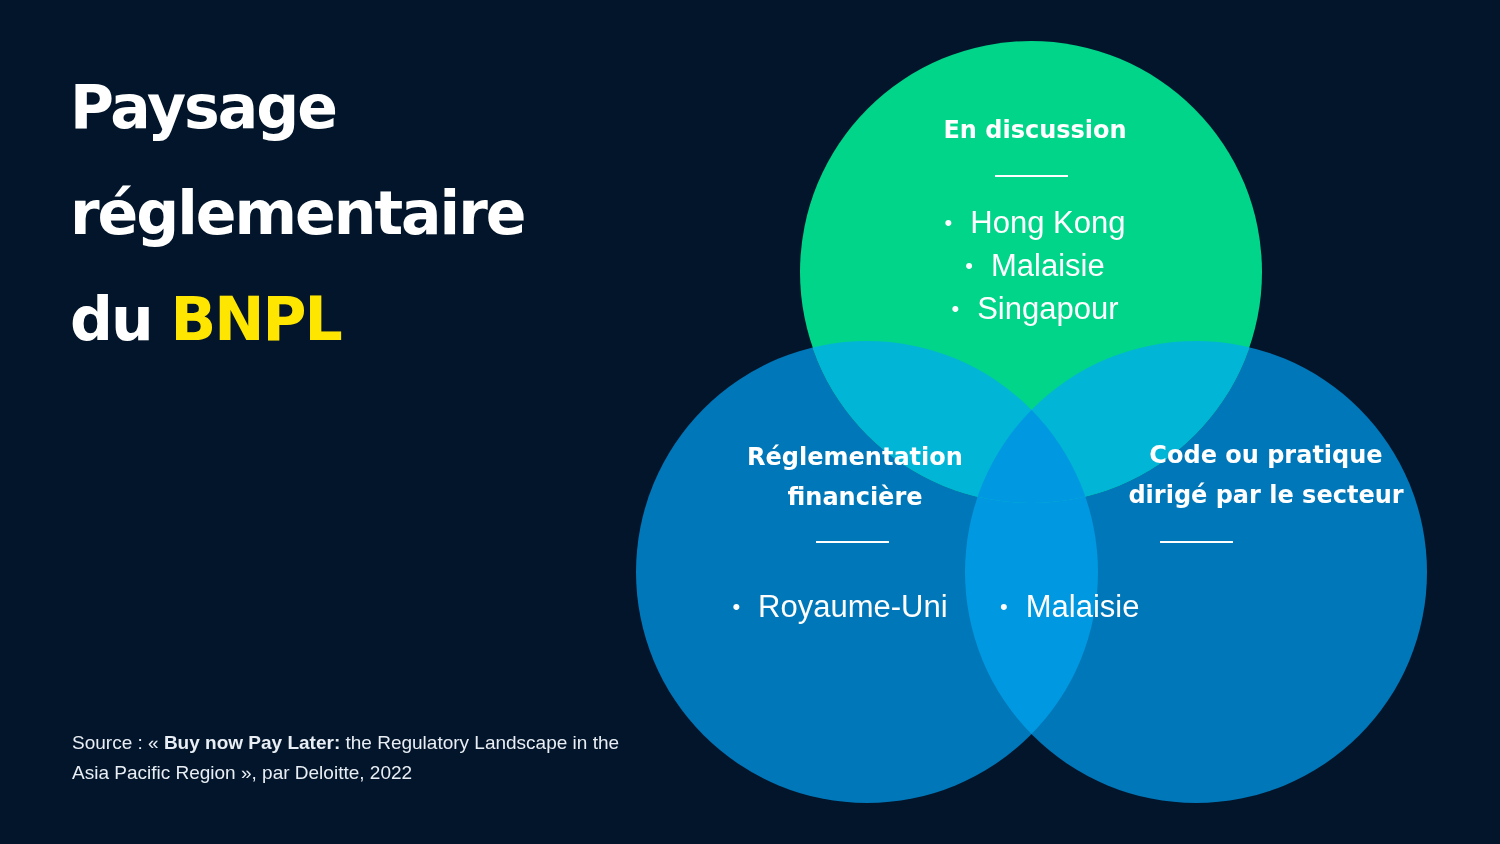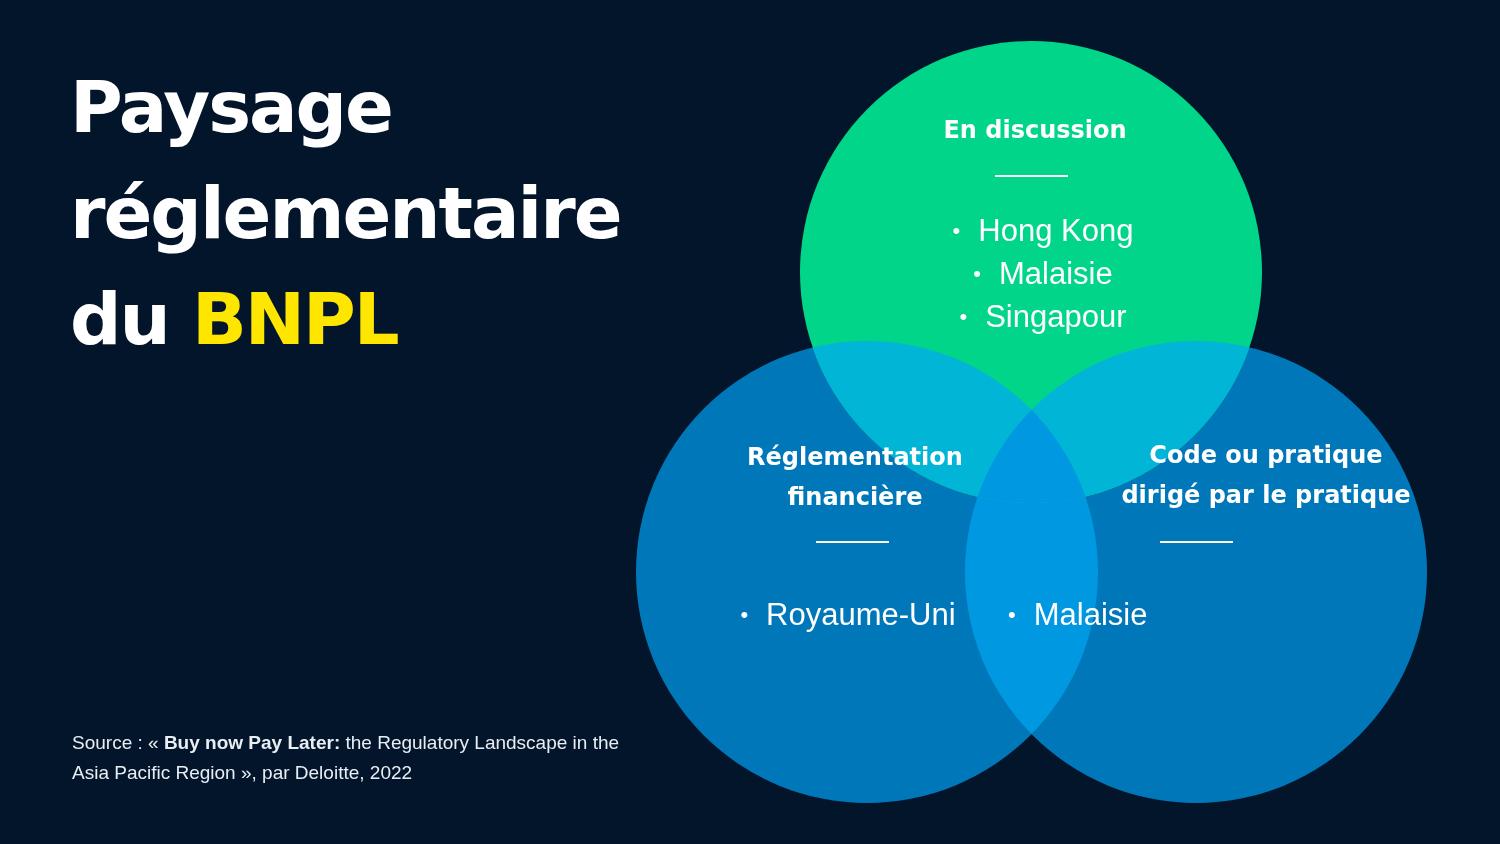--- a/index.html
+++ b/index.html
@@ -6,39 +6,39 @@
   body {
     width: 1500px; height: 844px; overflow: hidden;
     background: #02152b;
     font-family: "Liberation Sans", sans-serif;
     position: relative;
   }
   .title {
     position: absolute; left: 70px; top: 54px;
     font-family: "DejaVu Sans", sans-serif;
     font-weight: bold;
-    font-size: 72px; line-height: 106px;
+    font-size: 60px; line-height: 106px;
     color: #ffffff; letter-spacing: -2px;
     margin: 0;
   }
   .title .accent { color: #ffe600; }
   .source {
     position: absolute; left: 72px; top: 728px;
     color: #e9eef4; font-size: 19px; line-height: 30px;
     width: 560px;
   }
   .source b { font-weight: bold; }
   svg.venn { position: absolute; left: 0; top: 0; }
   .lbl {
     position: absolute; color: #ffffff; text-align: center;
     font-family: "DejaVu Sans", sans-serif; font-weight: bold;
     font-size: 24px; line-height: 40px;
   }
   .rule { position: absolute; height: 2px; background: #ffffff; }
-  .items { position: absolute; margin: 8px; padding: 0; list-style: none; color: #ffffff;
+  .items { position: absolute; margin: 0; padding: 0; list-style: none; color: #ffffff;
            font-family: "Liberation Sans", sans-serif; font-size: 31px; line-height: 40px; text-align: center; }
   .items li::before { content: "•"; font-size: 22px; margin-right: 18px; position: relative; top: -3px; }
 </style>
 </head>
 <body style="background: rgb(2, 21, 43);">
 
 <h1 class="title">
   <span>Paysage</span><br>
   <span>réglementaire</span><br>
   <span>du </span><span class="accent" style="color: rgb(255, 230, 0);">BNPL</span>
@@ -85,21 +85,21 @@
   <span>Réglementation</span><br>
   <span>financière</span>
 </div>
 <div class="rule" style="left:816px; top:541px; width:73px;"></div>
 <ul class="items" style="left:700px; top:587px; width:280px;">
   <li>Royaume-Uni</li>
 </ul>
 
 <div class="lbl" style="left:1081px; top:435px; width:370px;">
   <span>Code ou pratique</span><br>
-  <span>dirigé par le pratique</span>
+  <span>dirigé par le secteur</span>
 </div>
 <div class="rule" style="left:1160px; top:541px; width:73px;"></div>
 <ul class="items" style="left:1000px; top:587px; width:170px; text-align:left;">
   <li>Malaisie</li>
 </ul>
 
 <div class="source">
   <span>Source : « </span><b>Buy now Pay Later:</b><span> the Regulatory Landscape in the Asia Pacific Region », par Deloitte, 2022</span>
 </div>
 

